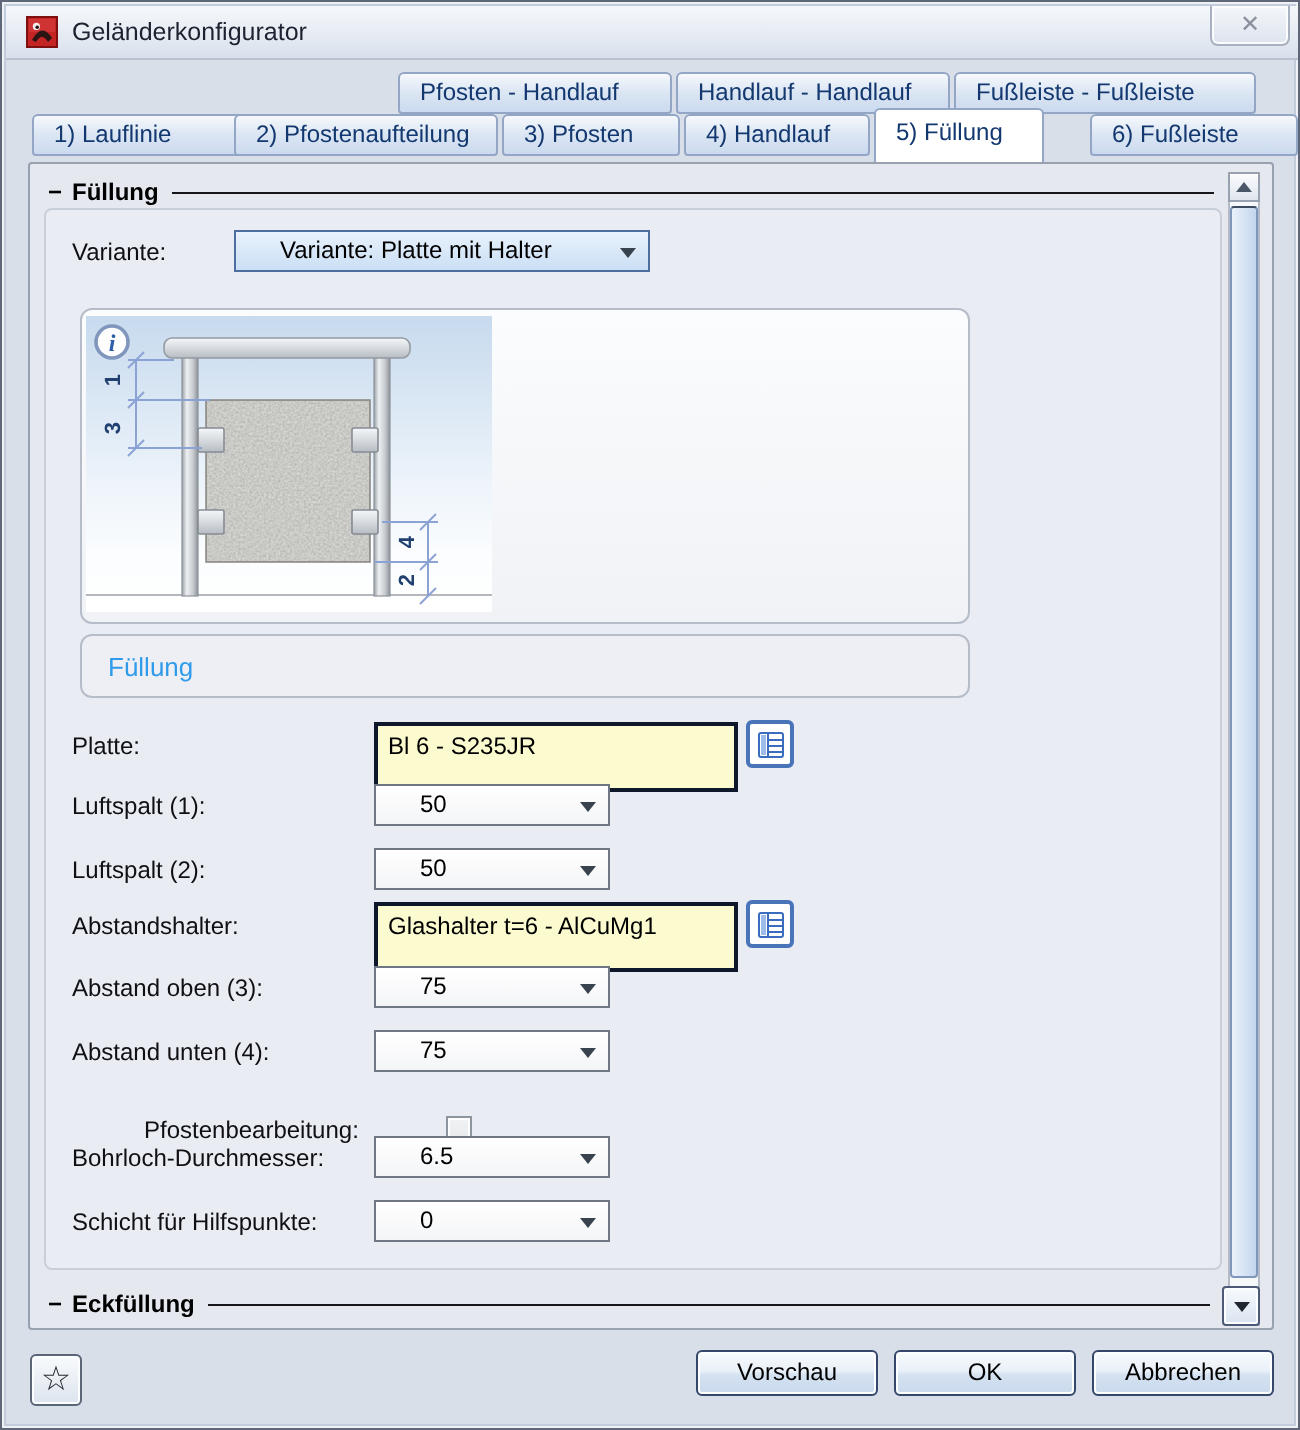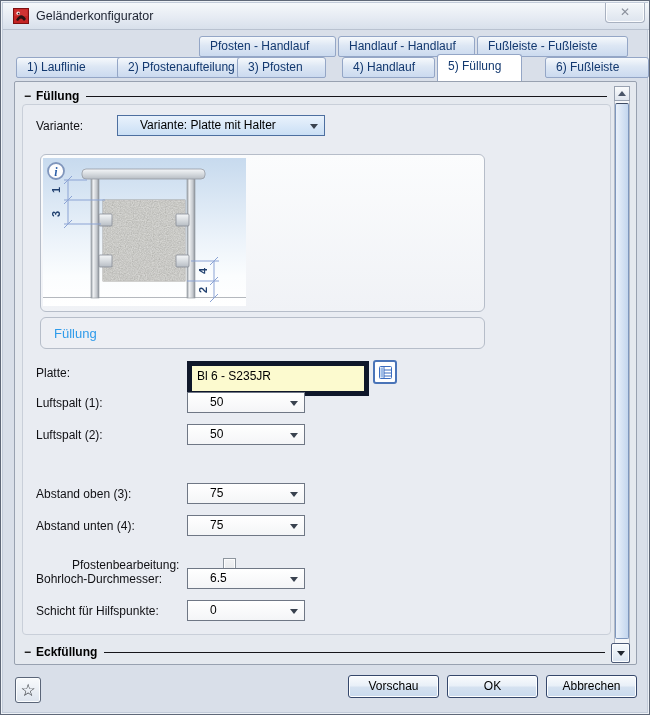--- a/index.html
+++ b/index.html
@@ -37,21 +37,21 @@
   .ghead2{left:9px;top:563px;width:581px;}
   
   .row{position:absolute;left:21px;height:21px;}
   .flabel{position:absolute;left:0;top:0;height:100%;display:flex;align-items:center;color:#101014;white-space:nowrap;}
   .combo{position:absolute;left:151px;top:0;width:118px;height:21px;box-sizing:border-box;
     background:linear-gradient(#ffffff,#f4f5f7);border:1px solid #6f7785;padding-left:22px;line-height:19px;color:#000;}
   .combo .carrow{position:absolute;right:6px;top:8px;width:0;height:0;
     border-left:4px solid transparent;border-right:4px solid transparent;border-top:5px solid #39424f;}
   .combo.hl{background:linear-gradient(#e9f2fc,#cadff5);border-color:#4d6fa0;}
   .yinput{position:absolute;left:151px;top:0;width:182px;height:35px;box-sizing:border-box;
-    background:#fcfacf;border:5px solid #0f172a;padding-left:5px;line-height:20px;color:#000;white-space:nowrap;overflow:hidden;}
+    background:#fcfacf;border:2px solid #0f172a;padding-left:5px;line-height:20px;color:#000;white-space:nowrap;overflow:hidden;}
   .catbtn{position:absolute;left:337px;top:-1px;width:24px;height:24px;box-sizing:border-box;
     background:#fff;border:2px solid #4a74b8;border-radius:3px;display:flex;align-items:center;justify-content:center;}
   .checkbox{position:absolute;left:151px;top:2px;width:13px;height:13px;box-sizing:border-box;
     background:linear-gradient(#f2f3f5,#e7e9ec);border:1px solid #8d959e;box-shadow:inset 0 0 0 1px #fdfdfe;}
   
   .pbox{position:absolute;left:25px;top:72px;width:445px;height:158px;box-sizing:border-box;
     background:linear-gradient(#fbfcfd,#f0f2f6);border:1px solid #b6bdc9;border-radius:6px;overflow:hidden;}
   .pimg{position:absolute;left:2px;top:3px;width:203px;height:148px;}
   .cbox{position:absolute;left:25px;top:235px;width:445px;height:32px;box-sizing:border-box;
     background:#edeff4;border:1px solid #b6bdc9;border-radius:6px;display:flex;align-items:center;}
@@ -94,21 +94,21 @@
       <span>✕</span>
     </div>
   </div>
 
   <div class="tab r1" style="left:198px;width:137px;"><span>Pfosten - Handlauf</span></div>
   <div class="tab r1" style="left:337px;width:137px;"><span>Handlauf - Handlauf</span></div>
   <div class="tab r1" style="left:476px;width:151px;"><span>Fußleiste - Fußleiste</span></div>
 
   <div class="tab r2" style="left:15px;width:114px;"><span>1) Lauflinie</span></div>
   <div class="tab r2" style="left:116px;width:132px;"><span>2) Pfostenaufteilung</span></div>
-  <div class="tab r2" style="left:236px;width:89px;"><span>3) Pfosten</span></div>
+  <div class="tab r2" style="left:250px;width:89px;"><span>3) Pfosten</span></div>
   <div class="tab r2" style="left:341px;width:93px;"><span>4) Handlauf</span></div>
   <div class="tab r2 active" style="left:436px;width:85px;"><span>5) Füllung</span></div>
   <div class="tab r2" style="left:504px;width:104px;margin-left:40px;"><span>6) Fußleiste</span></div>
 
   <div class="panel">
 
     <div class="subpanel"></div>
 
     <div class="ghead ghead1">
       <span class="dash">−</span>
@@ -225,20 +225,34 @@
     <div class="row" style="top:310px;width:300px;">
       <span class="flabel">Luftspalt (1):</span>
       <div class="combo"><span>50</span><span class="carrow"></span></div>
     </div>
 
     <div class="row" style="top:342px;width:300px;">
       <span class="flabel">Luftspalt (2):</span>
       <div class="combo"><span>50</span><span class="carrow"></span></div>
     </div>
 
+    <div class="row" style="top:369px;height:23px;width:400px;">
+      <span class="flabel">Abstandshalter:</span>
+      <div class="yinput"><span>Glashalter t=6 - AlCuMg1</span></div>
+      <div class="catbtn">
+        <svg width="13" height="13" viewBox="0 0 13 13">
+          <rect x="0.5" y="0.5" width="12" height="12" rx="1" fill="#fff" stroke="#3a6cc0"></rect>
+          <line x1="5" y1="1" x2="5" y2="12" stroke="#3a6cc0"></line>
+          <line x1="5" y1="4" x2="12" y2="4" stroke="#3a6cc0"></line>
+          <line x1="5" y1="7" x2="12" y2="7" stroke="#3a6cc0"></line>
+          <line x1="5" y1="10" x2="12" y2="10" stroke="#3a6cc0"></line>
+          <rect x="1.5" y="1.5" width="2.5" height="10" fill="#9dbce8"></rect>
+        </svg>
+      </div>
+    </div>
 
     <div class="row" style="top:401px;width:300px;">
       <span class="flabel">Abstand oben (3):</span>
       <div class="combo"><span>75</span><span class="carrow"></span></div>
     </div>
 
     <div class="row" style="top:433px;width:300px;">
       <span class="flabel">Abstand unten (4):</span>
       <div class="combo"><span>75</span><span class="carrow"></span></div>
     </div>

